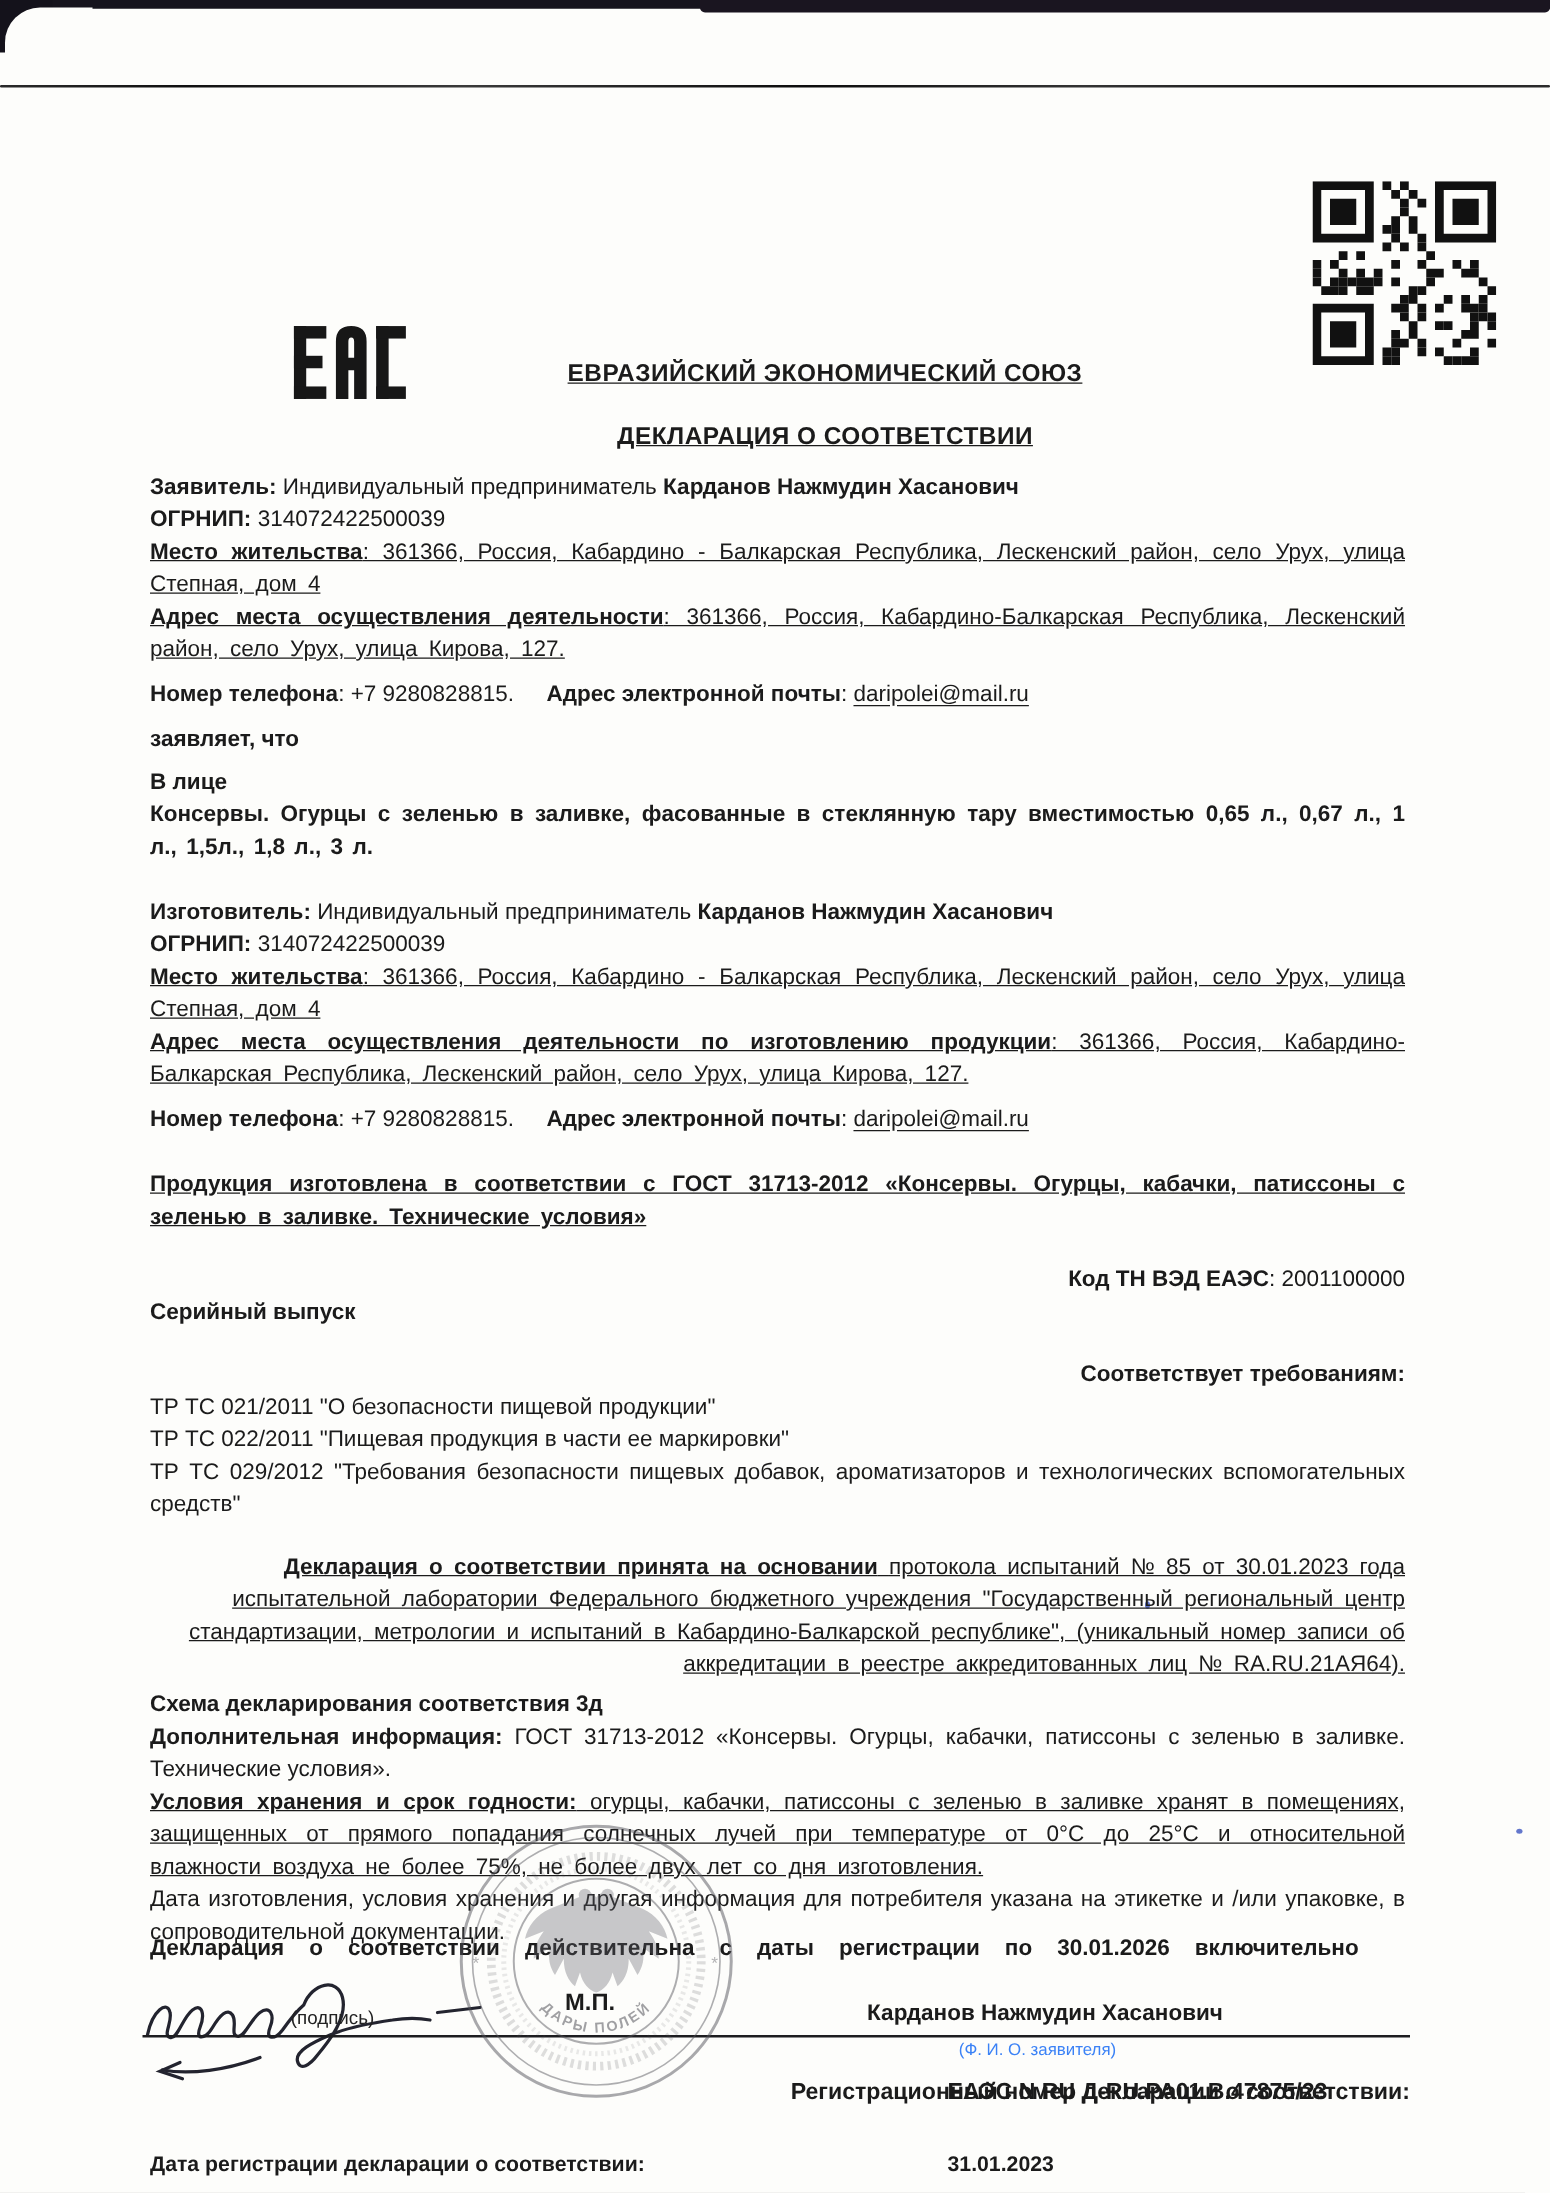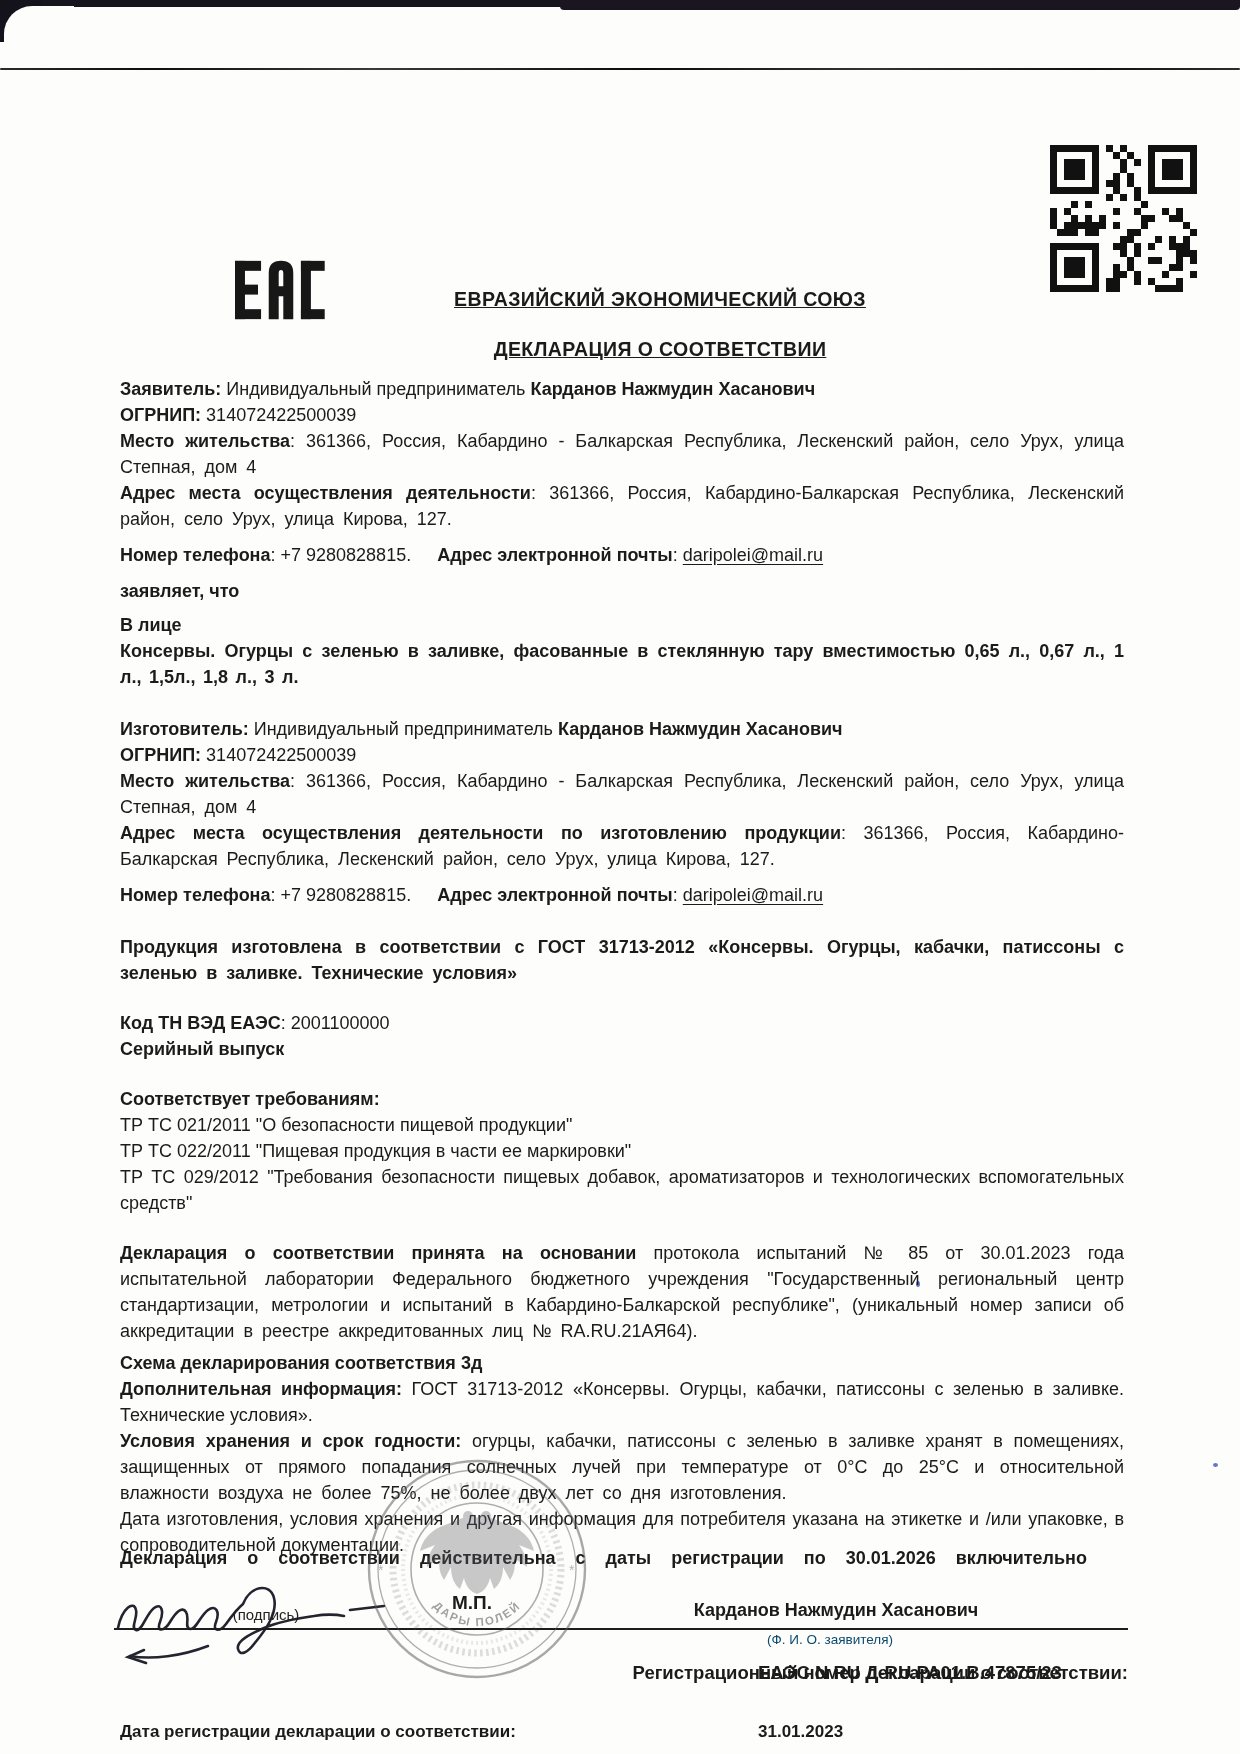--- a/index.html
+++ b/index.html
@@ -24,38 +24,38 @@
   .titles{position:absolute;top:288px;left:340px;width:640px;text-align:center;text-decoration:underline;}
   .title1{font-size:19.5px;font-weight:bold;letter-spacing:.4px;white-space:nowrap;}
   .title2{font-size:19.5px;font-weight:bold;letter-spacing:.4px;margin-top:27px;white-space:nowrap;}
   .qr{position:absolute;top:145px;left:1050px;width:147px;height:147px;}
 
   
   .body-flow{position:absolute;top:376px;left:120px;width:1004px;font-size:18px;line-height:26px;}
   .body-flow p{margin:0;}
   .just{text-align:justify;}
   .b{font-weight:bold;}
-  .ws1{word-spacing:.22em;}
+  .ws1{word-spacing:.22em;text-decoration:underline;}
   .ws2{word-spacing:.14em;}
   .mt6{margin-top:6px!important;}
   .mt8{margin-top:8px!important;}
   .mt10{margin-top:10px!important;}
-  .mt24{margin-top:24px!important;}
+  .mt24{margin-top:24px!important;text-align:right;}
   .mt26{margin-top:26px!important;}
   .email{text-decoration:underline;text-underline-offset:3px;}
   .gap-inline{display:inline-block;width:26px;}
 
   
   .valid-line{position:absolute;top:1548px;left:120px;width:1006px;font-size:18px;font-weight:bold;word-spacing:15px;white-space:nowrap;}
   .sig-svg{position:absolute;top:1566px;left:110px;width:300px;height:104px;}
   .sig-rule{position:absolute;top:1628px;left:114px;width:1014px;height:2px;background:#1d1d20;}
   .sig-caption{position:absolute;top:1606px;left:196px;width:140px;text-align:center;font-size:15px;color:#222;}
   .mp-label{position:absolute;top:1592px;left:452px;font-size:19px;font-weight:bold;}
   .signer-name{position:absolute;top:1600px;left:660px;width:352px;text-align:center;font-size:18px;font-weight:bold;}
-  .signer-caption{position:absolute;top:1632px;left:744px;width:172px;text-align:center;font-size:13.5px;color:#0c4a6e;}
+  .signer-caption{position:absolute;top:1632px;left:744px;width:172px;text-align:center;font-size:13.5px;color:#3b82f6;}
   .reg-row{position:absolute;top:1662px;left:120px;width:1008px;font-size:18.5px;font-weight:bold;text-align:right;}
   .reg-value{position:absolute;left:638px;top:0;}
   .date-row{position:absolute;top:1722px;left:120px;width:1008px;font-size:17px;font-weight:bold;}
   .stamp{position:absolute;top:1452px;left:360px;width:234px;height:234px;opacity:.62;}
 </style>
 </head>
 <body>
 
 <div class="page">
 

